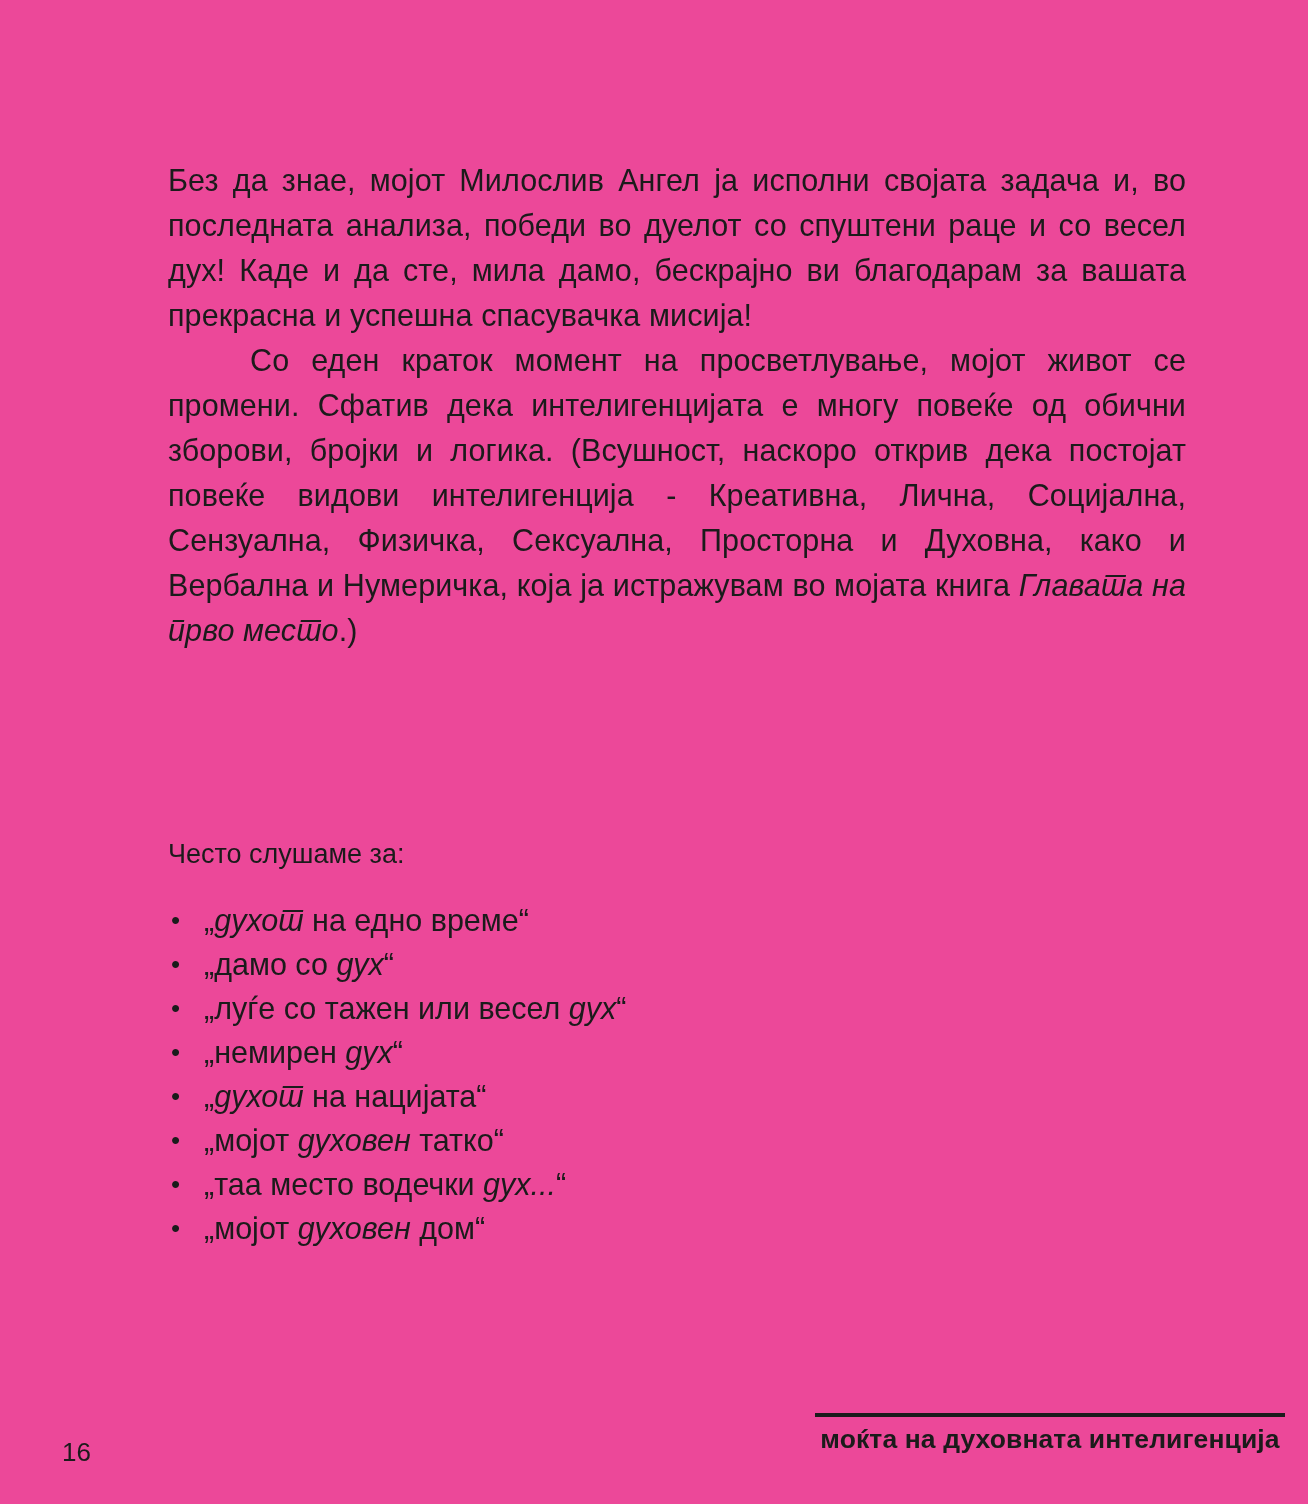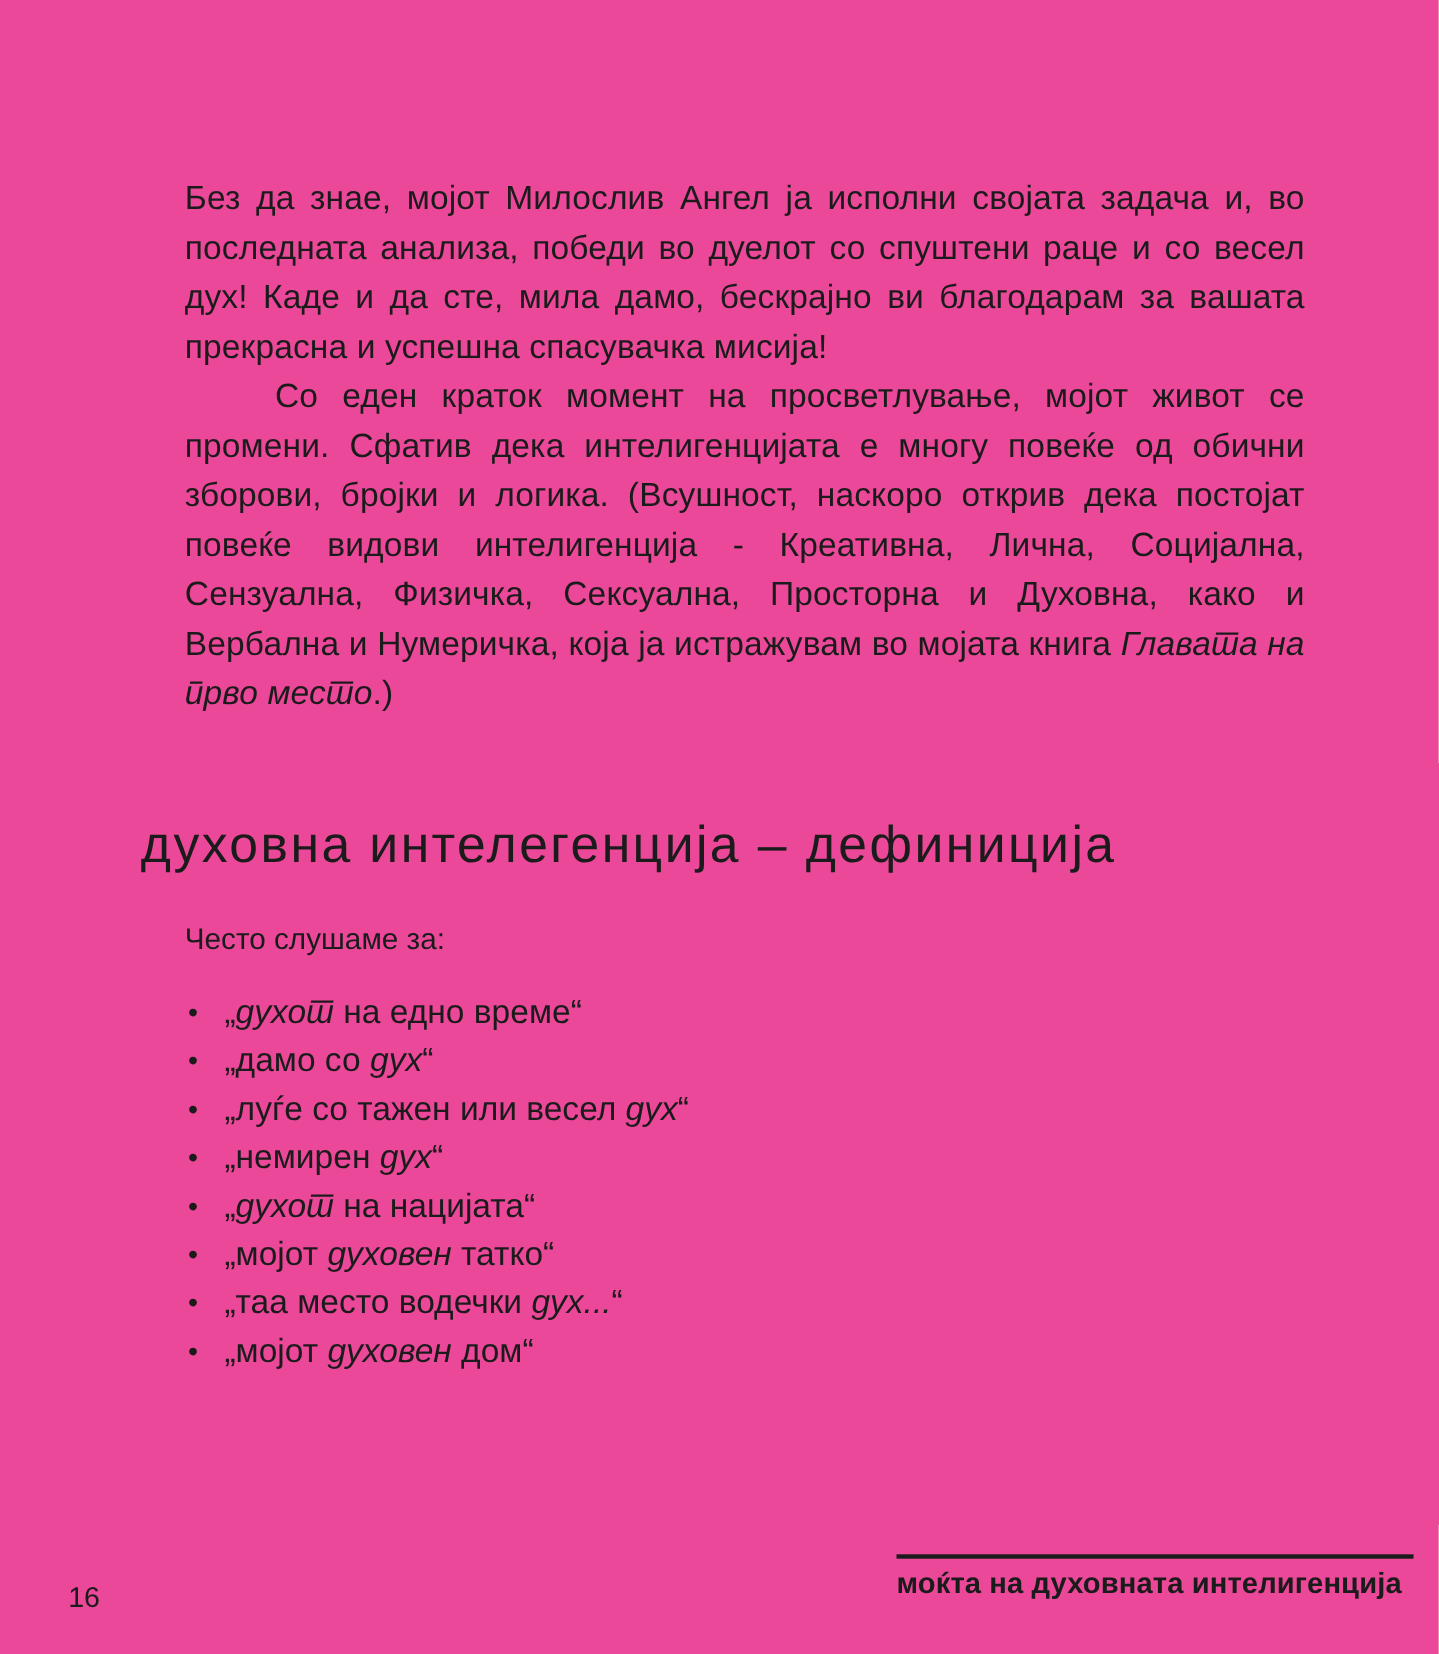--- a/index.html
+++ b/index.html
@@ -111,21 +111,21 @@
     font-size: 26px;
     line-height: 34px;
     color: #1b1b1b;
     margin-top: 13px;
   }
   .footer-running {
     position: absolute;
     left: 815px;
     top: 1413px;
     width: 470px;
-    text-align: left;
+    text-align: center;
   }
   .footer-rule {
     width: 100%;
     height: 4px;
     background: #1b1b1b;
     margin-bottom: 6px;
   }
   .footer-running-text {
     display: block;
     font-size: 26.5px;
@@ -141,21 +141,20 @@
 <div class="page">
 
   <div class="content">
 
     <p class="para">Без да знае, мојот Милослив Ангел ја исполни својата задача и, во последната анализа, победи во дуелот со спуштени раце и со весел дух! Каде и да сте, мила дамо, бескрајно ви благодарам за вашата прекрасна и успешна спасувачка мисија!</p>
 
     <p class="para indent"><span>Со еден краток момент на просветлување, мојот живот се промени. Сфатив дека интелигенцијата е многу повеќе од обични зборови, бројки и логика. (Всушност, наскоро открив дека постојат повеќе видови интелигенција - Креативна, Лична, Социјална, Сензуална, Физичка, Сексуална, Просторна и Духовна, како и Вербална и Нумеричка, која ја истражувам во мојата книга </span><em class="ital">Главата на прво место</em><span>.)</span></p>
 
   </div>
 
-  <h2 class="section-heading">духовна интелегенција – дефиниција</h2>
 
   <p class="leadin">Често слушаме за:</p>
 
   <ul class="bullet-list">
 
     <li>
       <span class="bullet-dot">•</span>
       <span>„</span><em class="ital">духот</em><span> на едно време</span><span>“</span>
     </li>
 

